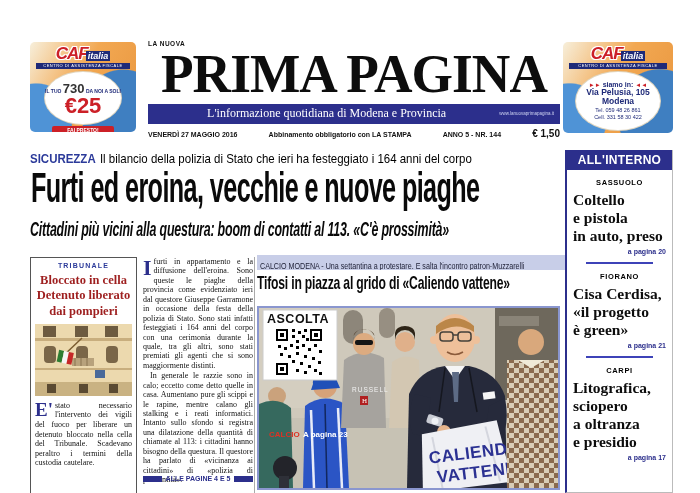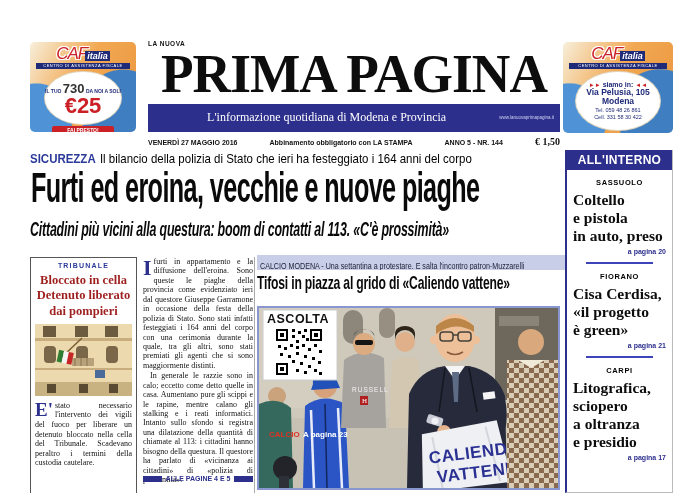--- a/index.html
+++ b/index.html
@@ -12,21 +12,21 @@
 
   
   .ad{position:absolute;border-radius:5px;overflow:hidden;
       background:
         radial-gradient(circle at 88% 78%, #3f7fc1 0 36%, rgba(0,0,0,0) 37%),
         radial-gradient(circle at 6% 86%, #4f93d6 0 28%, rgba(0,0,0,0) 29%),
         linear-gradient(120deg,#f7efdb,#f2a852 45%,#e8943c);}
   .ad-left{left:30px;top:42px;width:106px;height:90px;}
   .ad-right{left:563px;top:42px;width:110px;height:91px;}
   .caf-logo{text-align:center;padding-top:3px;line-height:1;}
-  .caf-word{font-family:"Liberation Sans",sans-serif;font-weight:normal;font-style:italic;
+  .caf-word{font-family:"Liberation Sans",sans-serif;font-weight:bold;font-style:italic;
     font-size:17px;color:var(--ad-red);letter-spacing:-1px;
     text-shadow:-1px -1px 0 #fff,1px -1px 0 #fff,-1px 1px 0 #fff,1px 1px 0 #fff;}
   .caf-word2{font-family:"Liberation Sans",sans-serif;font-weight:bold;font-style:italic;
     font-size:9px;color:#fff;background:#1f2a78;padding:0 2px;margin-left:-2px;}
   .caf-strip{background:#1f2a78;color:#fff;font-family:"Liberation Sans",sans-serif;
     font-size:4px;text-align:center;letter-spacing:.5px;margin:1px 6px 0;padding:1px 0;}
   .ad-oval{background:#fff;border-radius:50%;margin:3px auto 0;text-align:center;
     font-family:"Liberation Sans",sans-serif;color:#1f2a78;display:flex;flex-direction:column;
     justify-content:center;box-shadow:0 0 0 1px #e0d6c0;}
   .ad-left .ad-oval{width:76px;height:52px;}
@@ -42,28 +42,28 @@
   .ad-addr{font-size:8.5px;font-weight:bold;line-height:1.15;}
   .ad-tel{font-size:5.5px;line-height:1.3;}
 
   
   .masthead{position:absolute;left:148px;top:40px;width:412px;}
   .mh-overline{font-family:"Liberation Sans",sans-serif;font-size:6.5px;font-weight:bold;
     letter-spacing:.5px;color:#111;}
   .mh-title{font-family:"Liberation Serif",serif;font-weight:bold;font-size:55px;line-height:.98;
     letter-spacing:-1px;color:#0d0d0d;text-align:center;white-space:nowrap;
     transform:scaleX(.97);transform-origin:center top;}
-  .mh-bar{margin-top:3px;background:var(--navy);color:#fff;height:28px;display:flex;
+  .mh-bar{margin-top:3px;background:var(--navy);color:#fff;height:20px;display:flex;
     align-items:center;padding:0 6px;}
   .mh-tagline{flex:1;text-align:center;font-family:"Liberation Serif",serif;font-size:12px;
     white-space:nowrap;}
   .mh-site{font-family:"Liberation Sans",sans-serif;font-size:4.5px;color:#cfd4f2;white-space:nowrap;}
   .mh-dateline{display:flex;justify-content:space-between;align-items:baseline;margin-top:4px;
     font-family:"Liberation Sans",sans-serif;font-size:7px;font-weight:bold;color:#111;}
-  .mh-price{font-size:10px;font-family:Liberation Serif, serif;}
+  .mh-price{font-size:10px;}
 
   
   .lead-kicker{position:absolute;left:30px;top:151px;white-space:nowrap;
     font-family:"Liberation Sans",sans-serif;font-size:13.5px;color:#000;
     transform:scaleX(.85);transform-origin:left top;}
   .lead-kicker .k-label{color:var(--blue-label);font-weight:bold;margin-right:5px;}
   .headline{position:absolute;left:31px;top:164px;white-space:nowrap;
     font-family:"Liberation Sans",sans-serif;font-weight:bold;font-size:42px;letter-spacing:-1px;
     color:#0a0a0a;transform:scaleX(.60);transform-origin:left top;}
   .subhead{position:absolute;left:30px;top:218px;white-space:nowrap;

